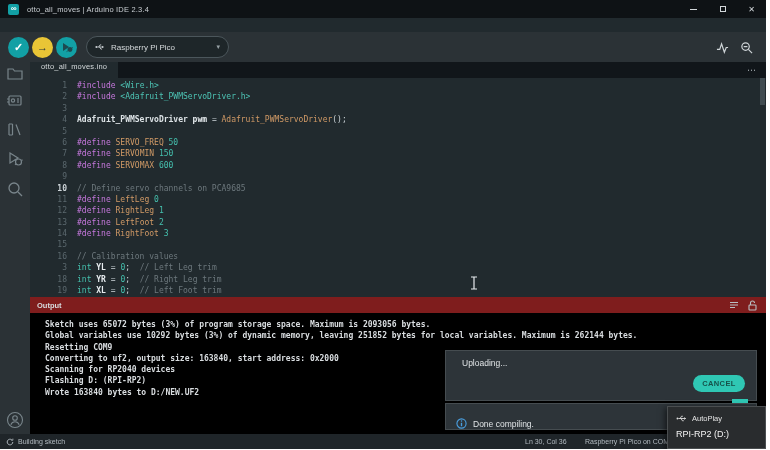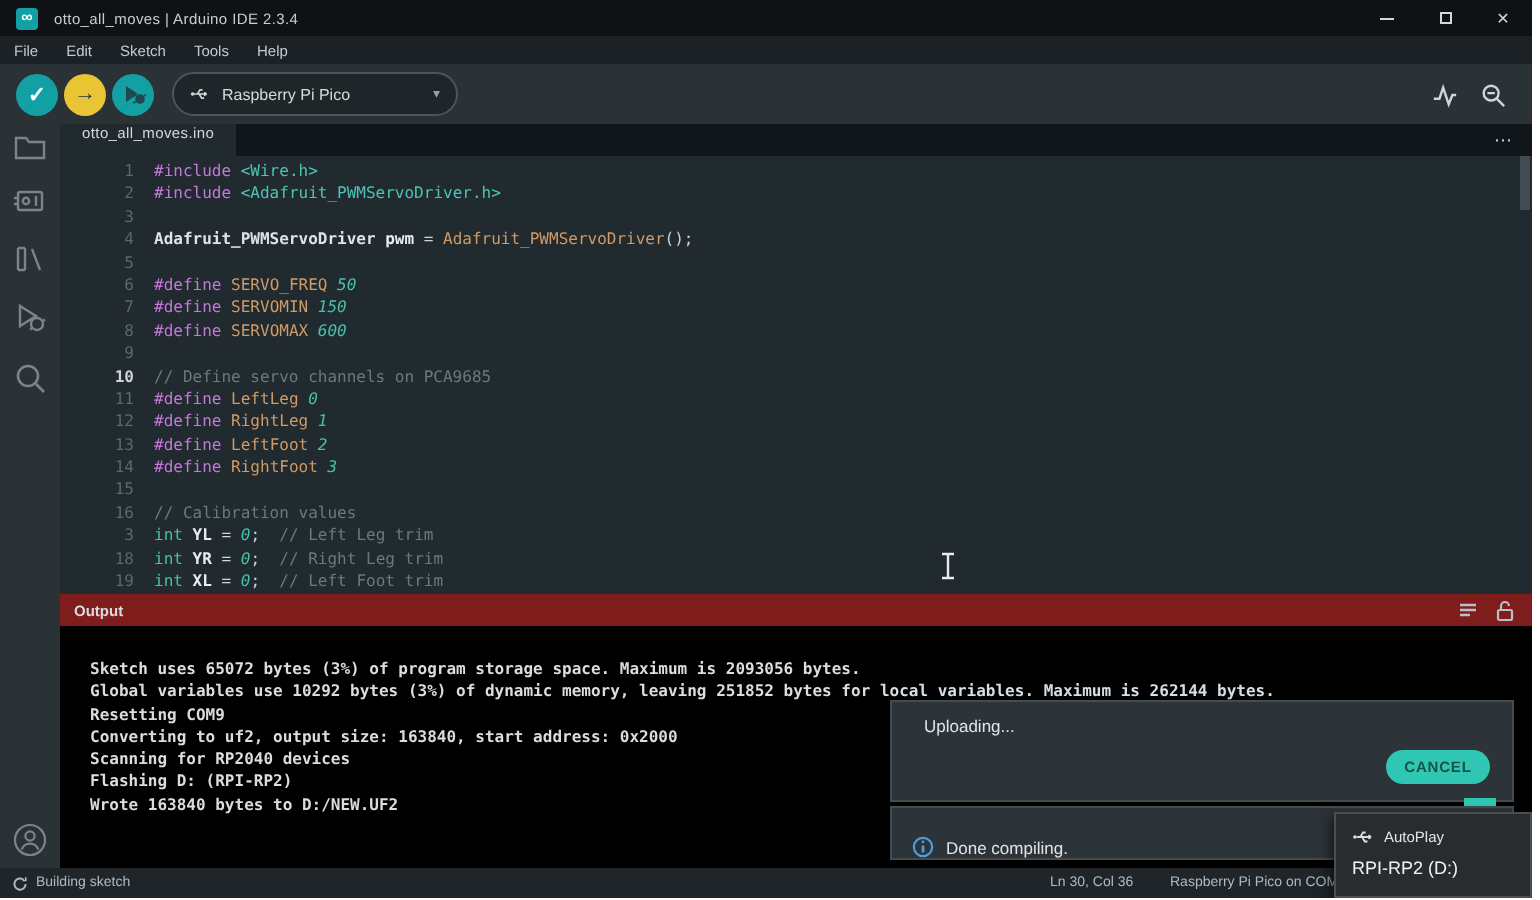--- a/index.html
+++ b/index.html
@@ -50,33 +50,33 @@
   .code-line { display:flex; height:11.4px; line-height:11.4px; white-space:pre; }
   .ln { width:37px; text-align:right; color:#5b686e; flex:none; }
   .ln.active { color:#cdd4d8; font-weight:bold; }
   .ct { margin-left:10px; }
   .tk-kw  { color:#c678dd; }
   .tk-lib { color:#4dc4b5; }
   .tk-type{ color:#dde3e6; font-weight:bold; }
   .tk-var { color:#e8edf0; font-weight:bold; }
   .tk-fn  { color:#d19a66; }
   .tk-def { color:#d19a66; }
-  .tk-num { color:#45c0ae;font-style:italic; }
+  .tk-num { color:#45c0ae; }
   .tk-tkw { color:#45c0ae; }
   .tk-cmt { color:#6d787d; }
   .tk-pln { color:#ccd4d8; }
   .sbthumb { position:absolute; right:1px; top:0; width:5px; height:27px; background:#414c51; }
   #ibeam { position:absolute; left:470px; top:276px; z-index:3; }
 
   
   #out-head { position:absolute; left:30px; top:297px; right:0; height:16px; background:#7f1d1d; display:flex; align-items:center; }
   #out-title { margin-left:7px; font-size:7.5px; font-weight:bold; color:#d8dcdf; }
   .oh-icons { margin-left:auto; display:flex; gap:9px; margin-right:9px; align-items:center; color:#b9c0c4; }
   #console { position:absolute; left:30px; top:313px; right:0; height:135px; background:#000;
-             padding:16px 0 0 15px; font-family:"DejaVu Sans Mono", monospace; font-size:8px; font-weight:600;
+             padding:6px 0 0 15px; font-family:"DejaVu Sans Mono", monospace; font-size:8px; font-weight:600;
              color:#d9dde0; line-height:11.3px; overflow:hidden; }
   .console-line { white-space:pre; }
 
   
   #statusbar { position:absolute; left:0; right:0; bottom:0; height:15px; background:#1f2529;
                display:flex; align-items:center; font-size:7px; color:#b2bac0; }
   .sb-left { display:flex; align-items:center; gap:4px; margin-left:6px; }
   #sb-pos { position:absolute; left:525px; }
   #sb-board { position:absolute; left:585px; }
 
@@ -113,27 +113,20 @@
         </div>
       <div class="win-btn">
           <span class="max-glyph"></span>
         </div>
       <div class="win-btn">
           <span>✕</span>
         </div>
     </div>
   </div>
 
-  <div id="menubar">
-      <span class="menu-item">File</span>
-      <span class="menu-item">Edit</span>
-      <span class="menu-item">Sketch</span>
-      <span class="menu-item">Tools</span>
-      <span class="menu-item">Help</span>
-    </div>
 
   <div id="toolbar">
     <div class="tb-btn" id="btn-verify">
         <span>✓</span>
       </div>
     <div class="tb-btn" id="btn-upload">
         <span>→</span>
       </div>
     <div class="tb-btn" id="btn-debug">
       <svg width="12" height="12" viewBox="0 0 12 12">

